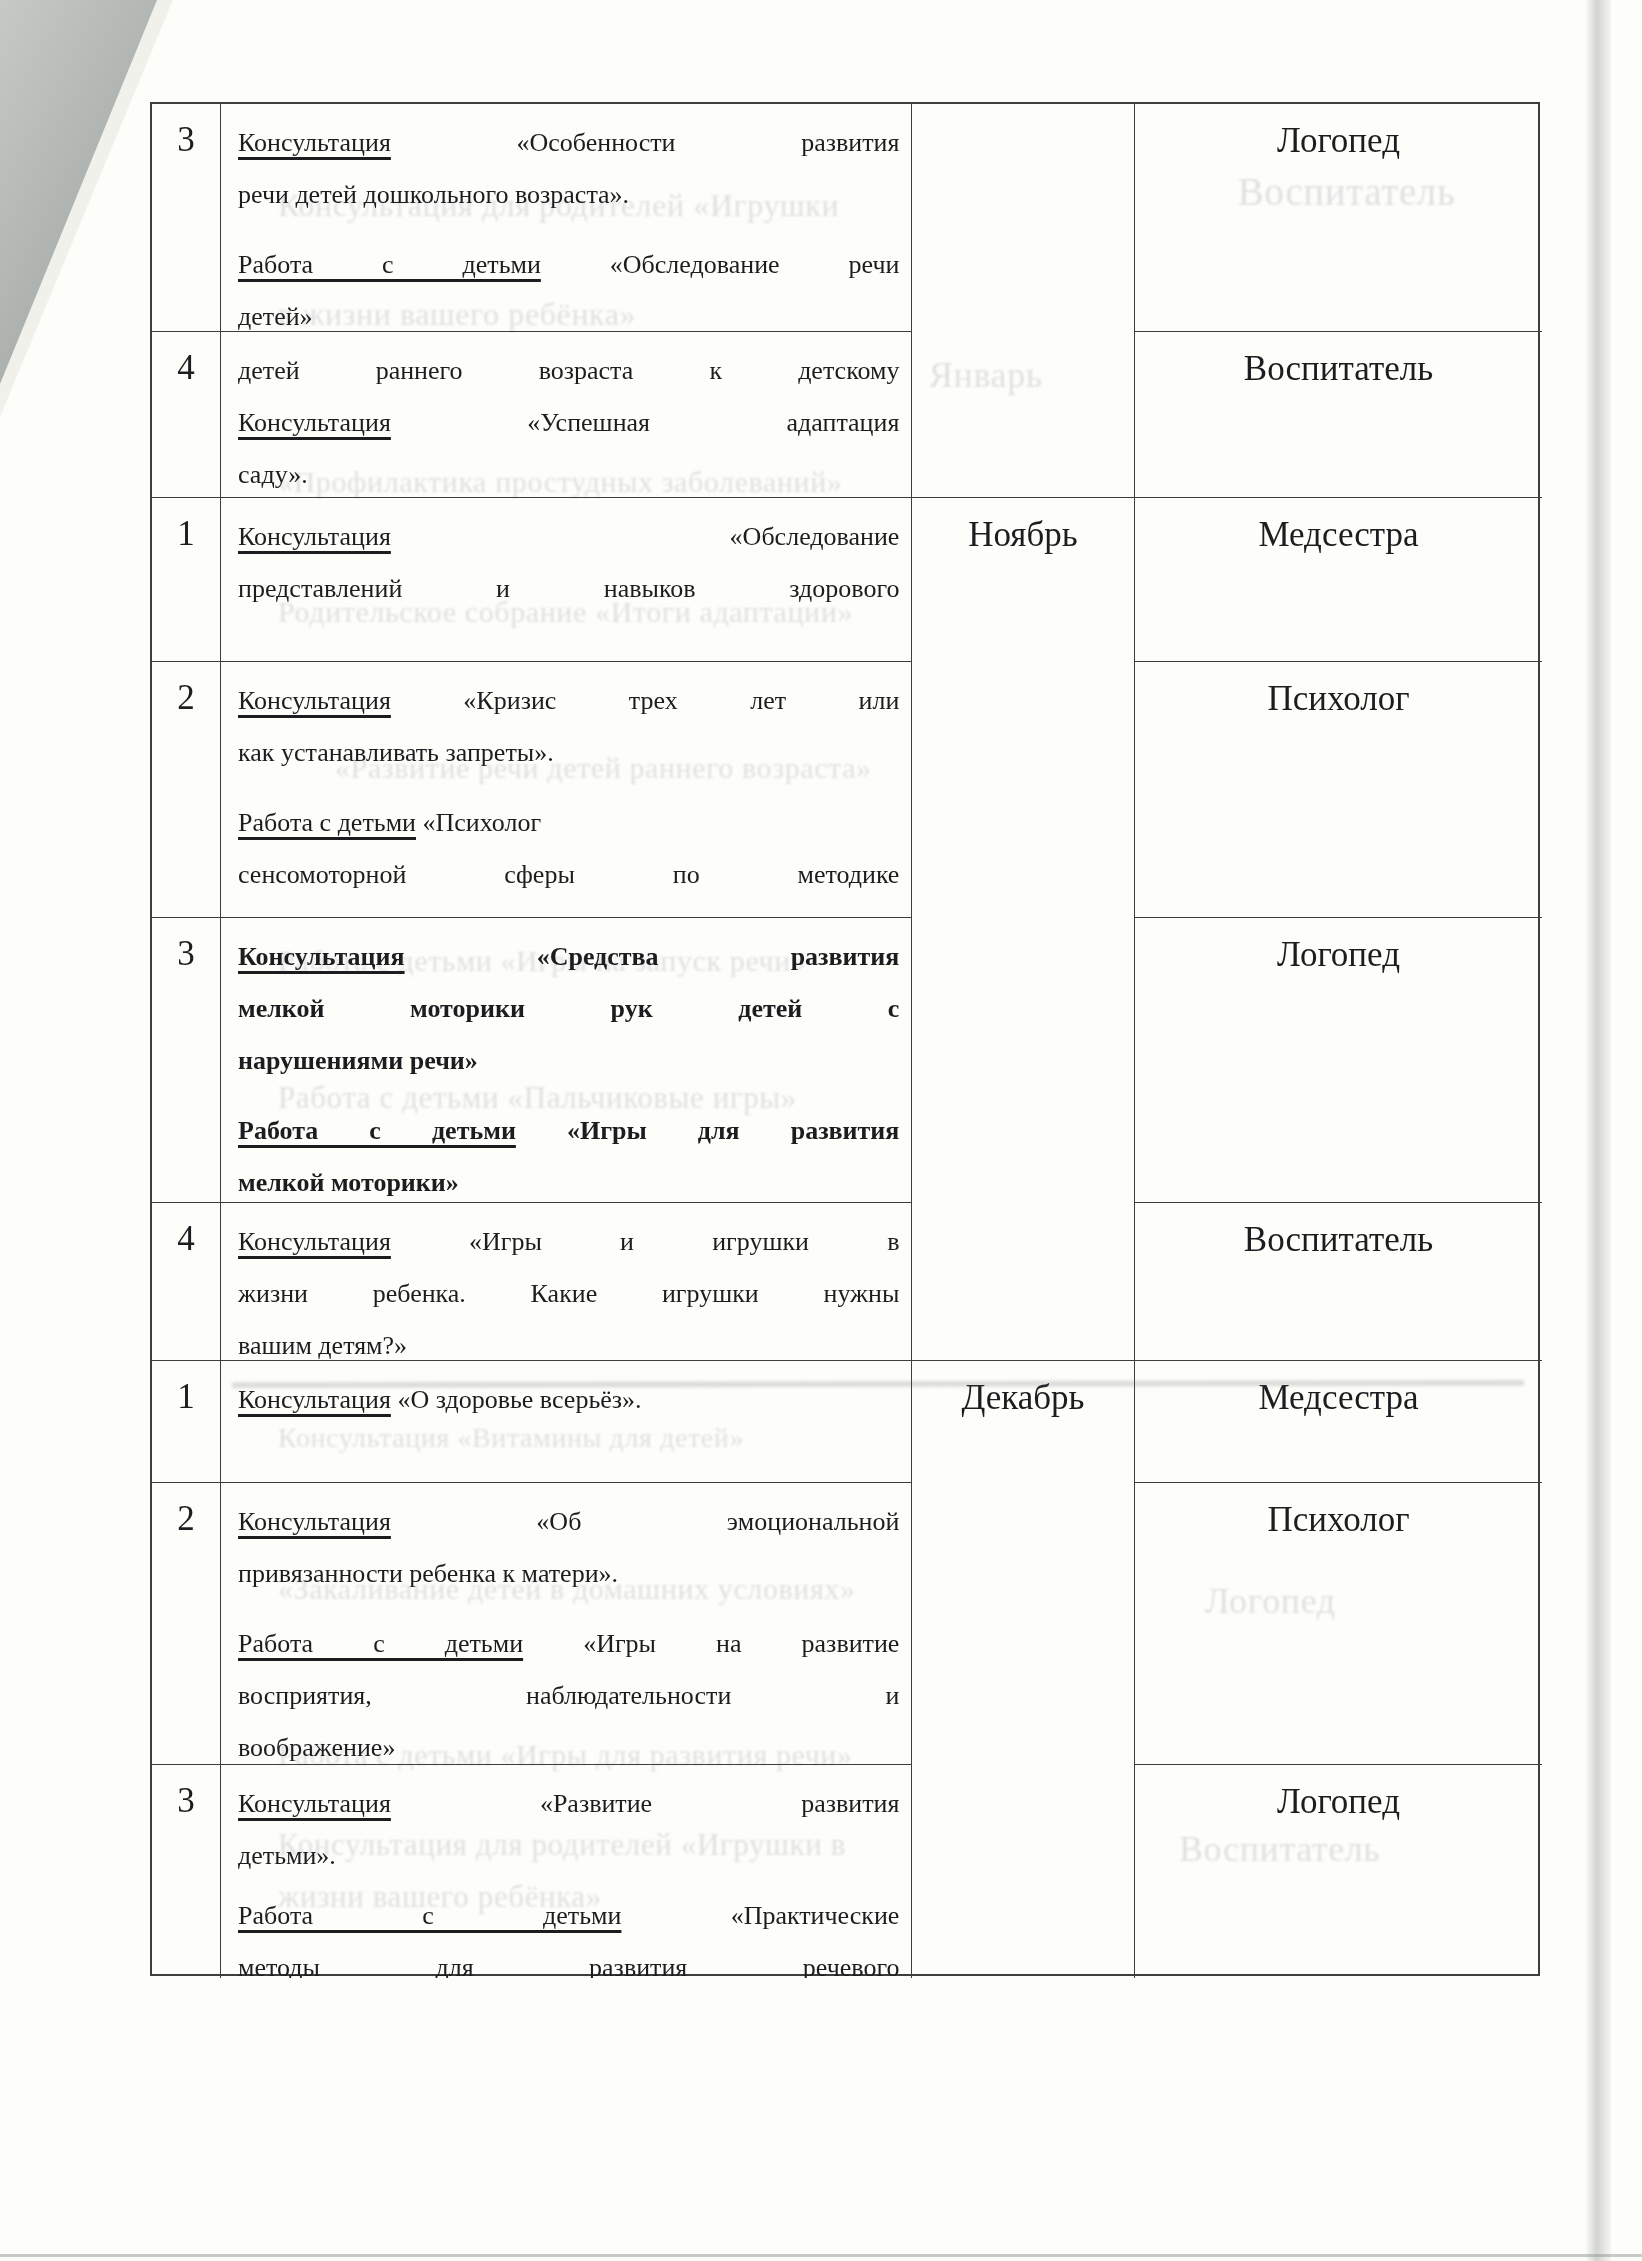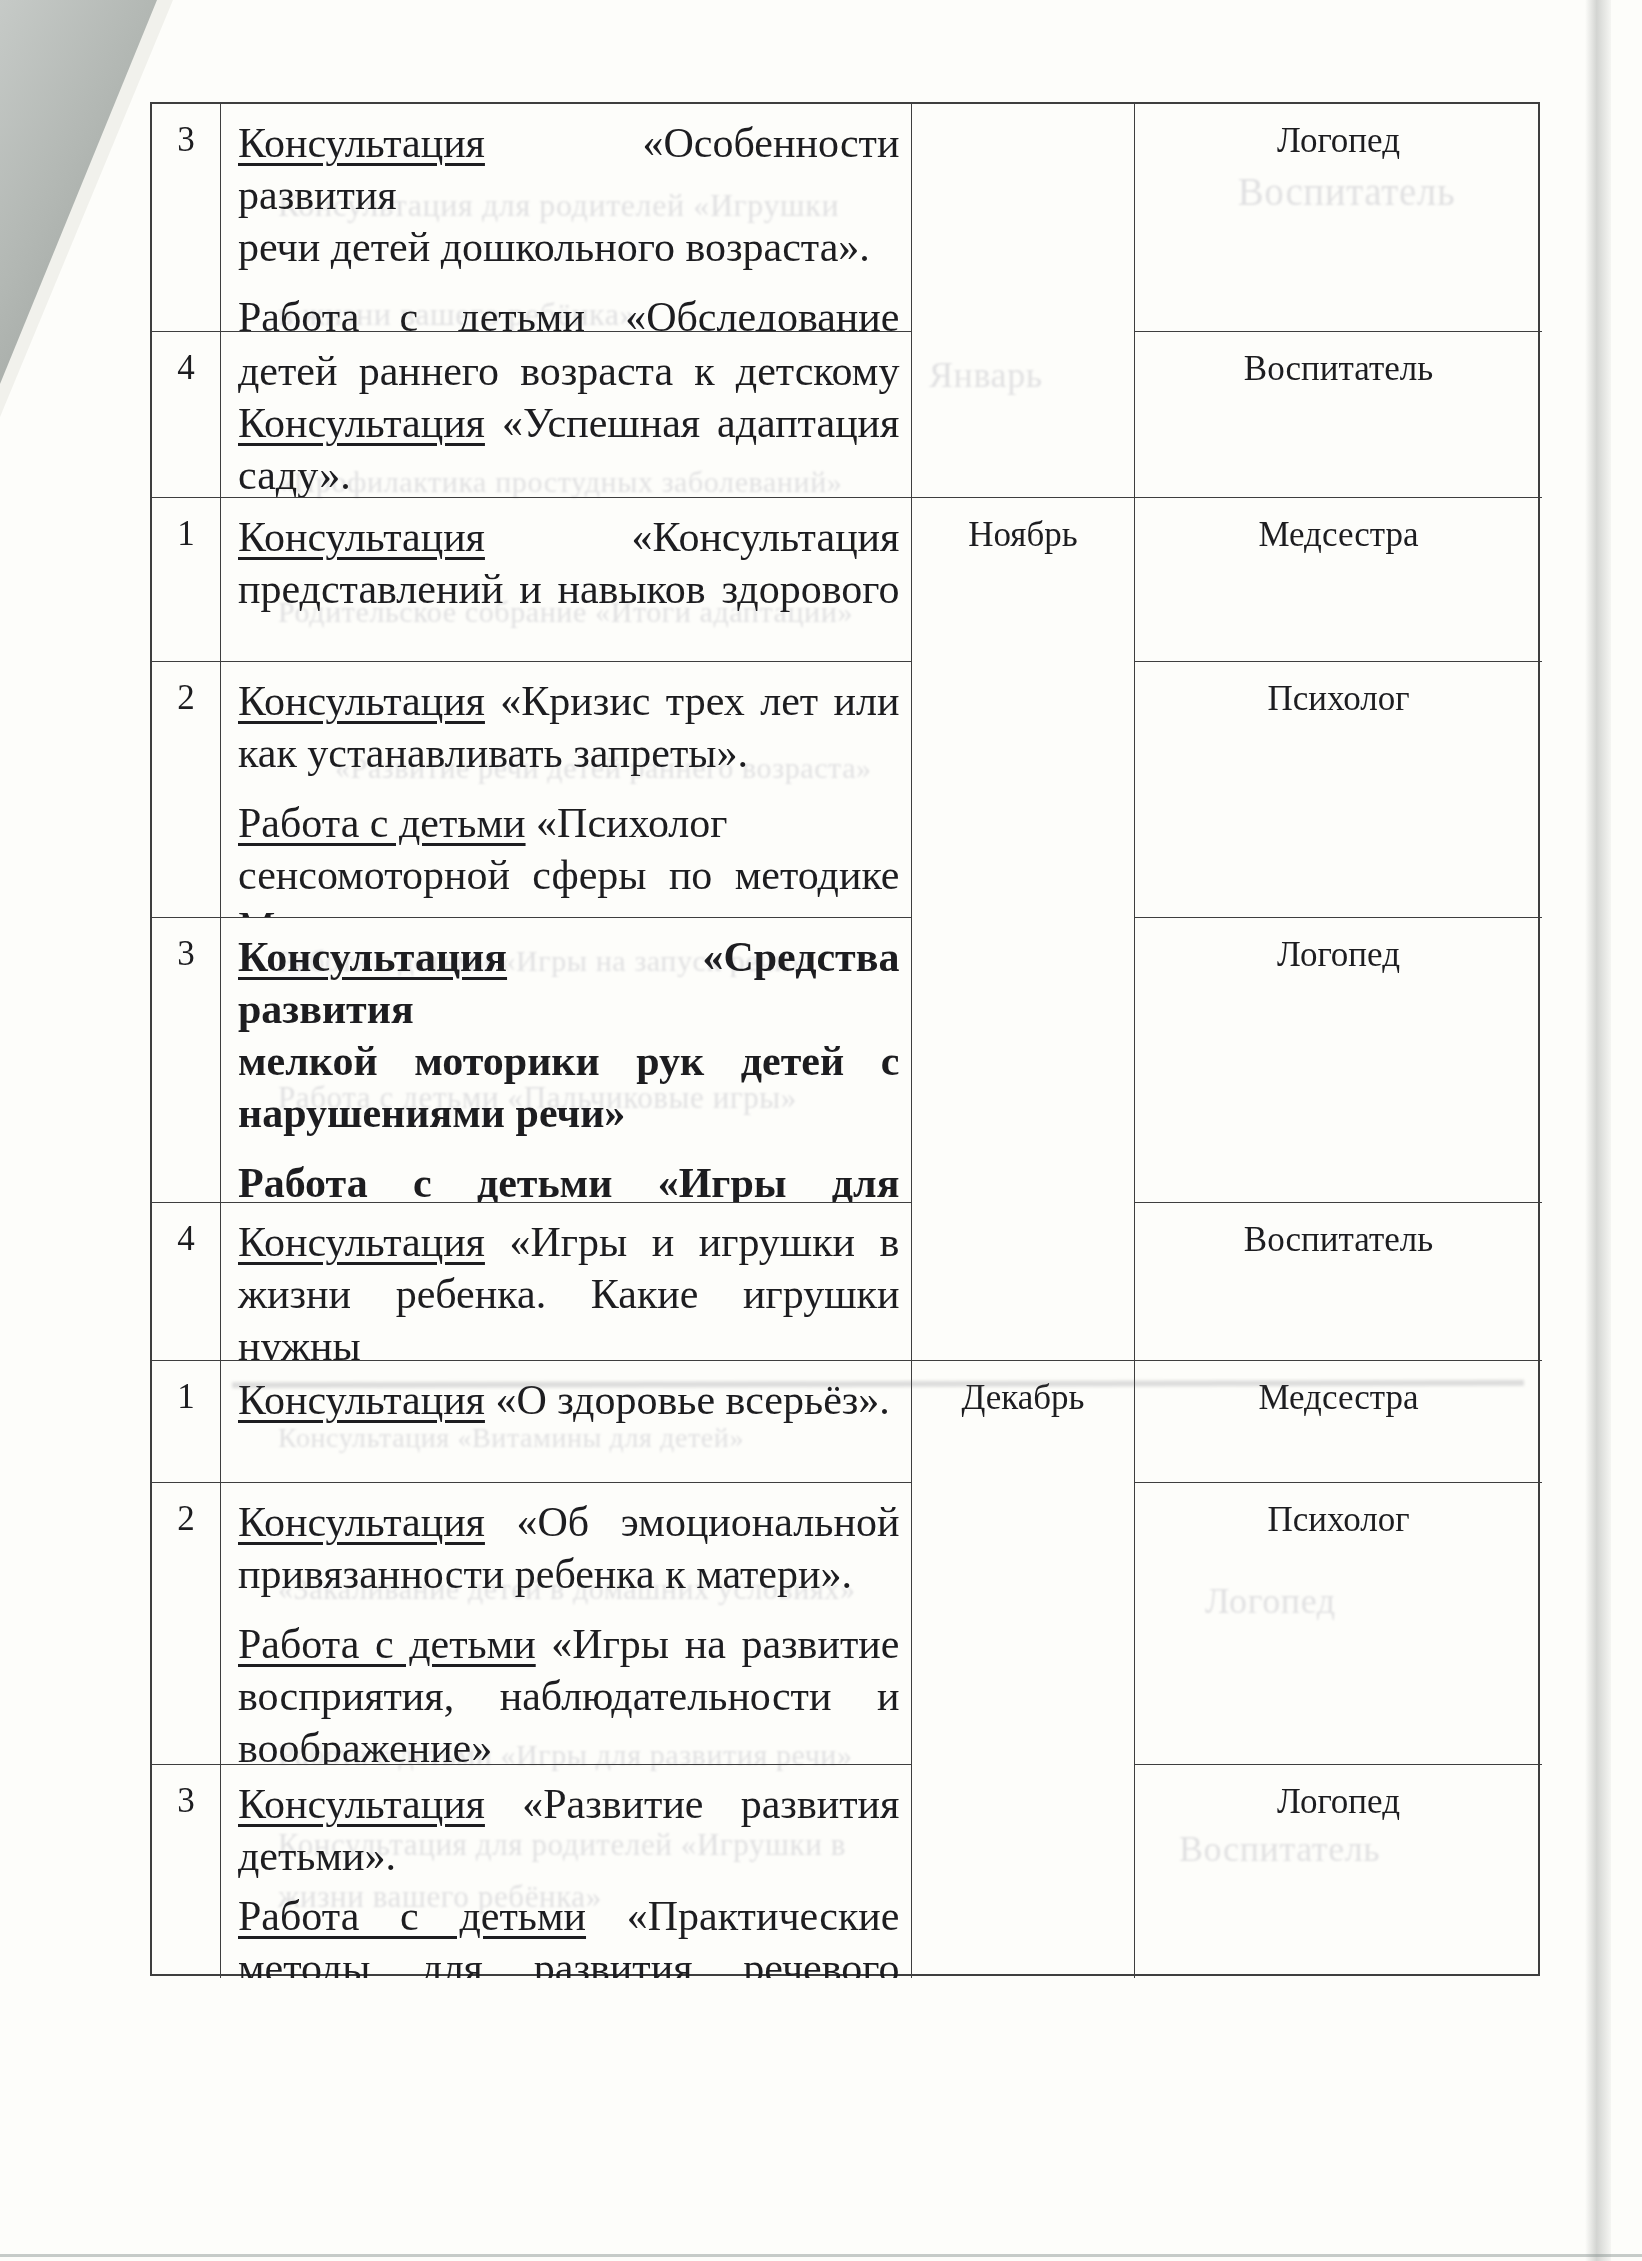--- a/index.html
+++ b/index.html
@@ -50,21 +50,21 @@
     border:2.6px solid var(--border);
   }
   .cell{
     box-sizing:border-box;position:relative;overflow:hidden;
     border-right:1.9px solid var(--border);
     border-bottom:1.9px solid var(--border);
   }
   .c-last{border-right:none;}
   .r-last{border-bottom:none;}
   .num{font-size:35px;text-align:center;padding-top:15.5px;}
-  .content{font-size:42px;line-height:52px;padding:13px 11.6px 0 17px;}
+  .content{font-size:26px;line-height:52px;padding:13px 11.6px 0 17px;}
   .line{text-align:left;}
   .line.just{text-align:justify;text-align-last:justify;}
   .para{margin-top:18px;}
   .para-tight{margin-top:7.7px;}
   .u{text-decoration:underline;text-decoration-thickness:2.6px;text-underline-offset:6.4px;}
   .month,.spec{font-size:35px;text-align:center;padding-top:17px;}
   
   .ghost{
     position:absolute;z-index:1;color:var(--ghost);
     filter:blur(1px);white-space:nowrap;letter-spacing:0.6px;
@@ -116,21 +116,21 @@
     <div class="line just"><span>детей раннего возраста к детскому</span></div>
     <div class="line just"><span class="u">Консультация</span><span> «Успешная адаптация</span></div>
     <div class="line"><span>саду».</span></div>
   </div>
   <div class="cell spec c-last" style="grid-column:4;grid-row:2;">Воспитатель</div>
 
   <div class="cell month" style="grid-column:3;grid-row:3 / span 4;">Ноябрь</div>
 
   <div class="cell num" style="grid-column:1;grid-row:3;">1</div>
   <div class="cell content" style="grid-column:2;grid-row:3;">
-    <div class="line just"><span class="u">Консультация</span><span> «Консультация</span></div>
+    <div class="line just"><span class="u">Консультация</span><span> «Обследование</span></div>
     <div class="line just"><span>представлений и навыков здорового</span></div>
   </div>
   <div class="cell spec c-last" style="grid-column:4;grid-row:3;">Медсестра</div>
 
   <div class="cell num" style="grid-column:1;grid-row:4;">2</div>
   <div class="cell content" style="grid-column:2;grid-row:4;">
     <div class="line just"><span class="u">Консультация</span><span> «Кризис трех лет или</span></div>
     <div class="line"><span>как устанавливать запреты».</span></div>
     <div class="line para"><span class="u">Работа с детьми</span><span> «Психолог</span></div>
     <div class="line just"><span>сенсомоторной сферы по методике</span></div>

